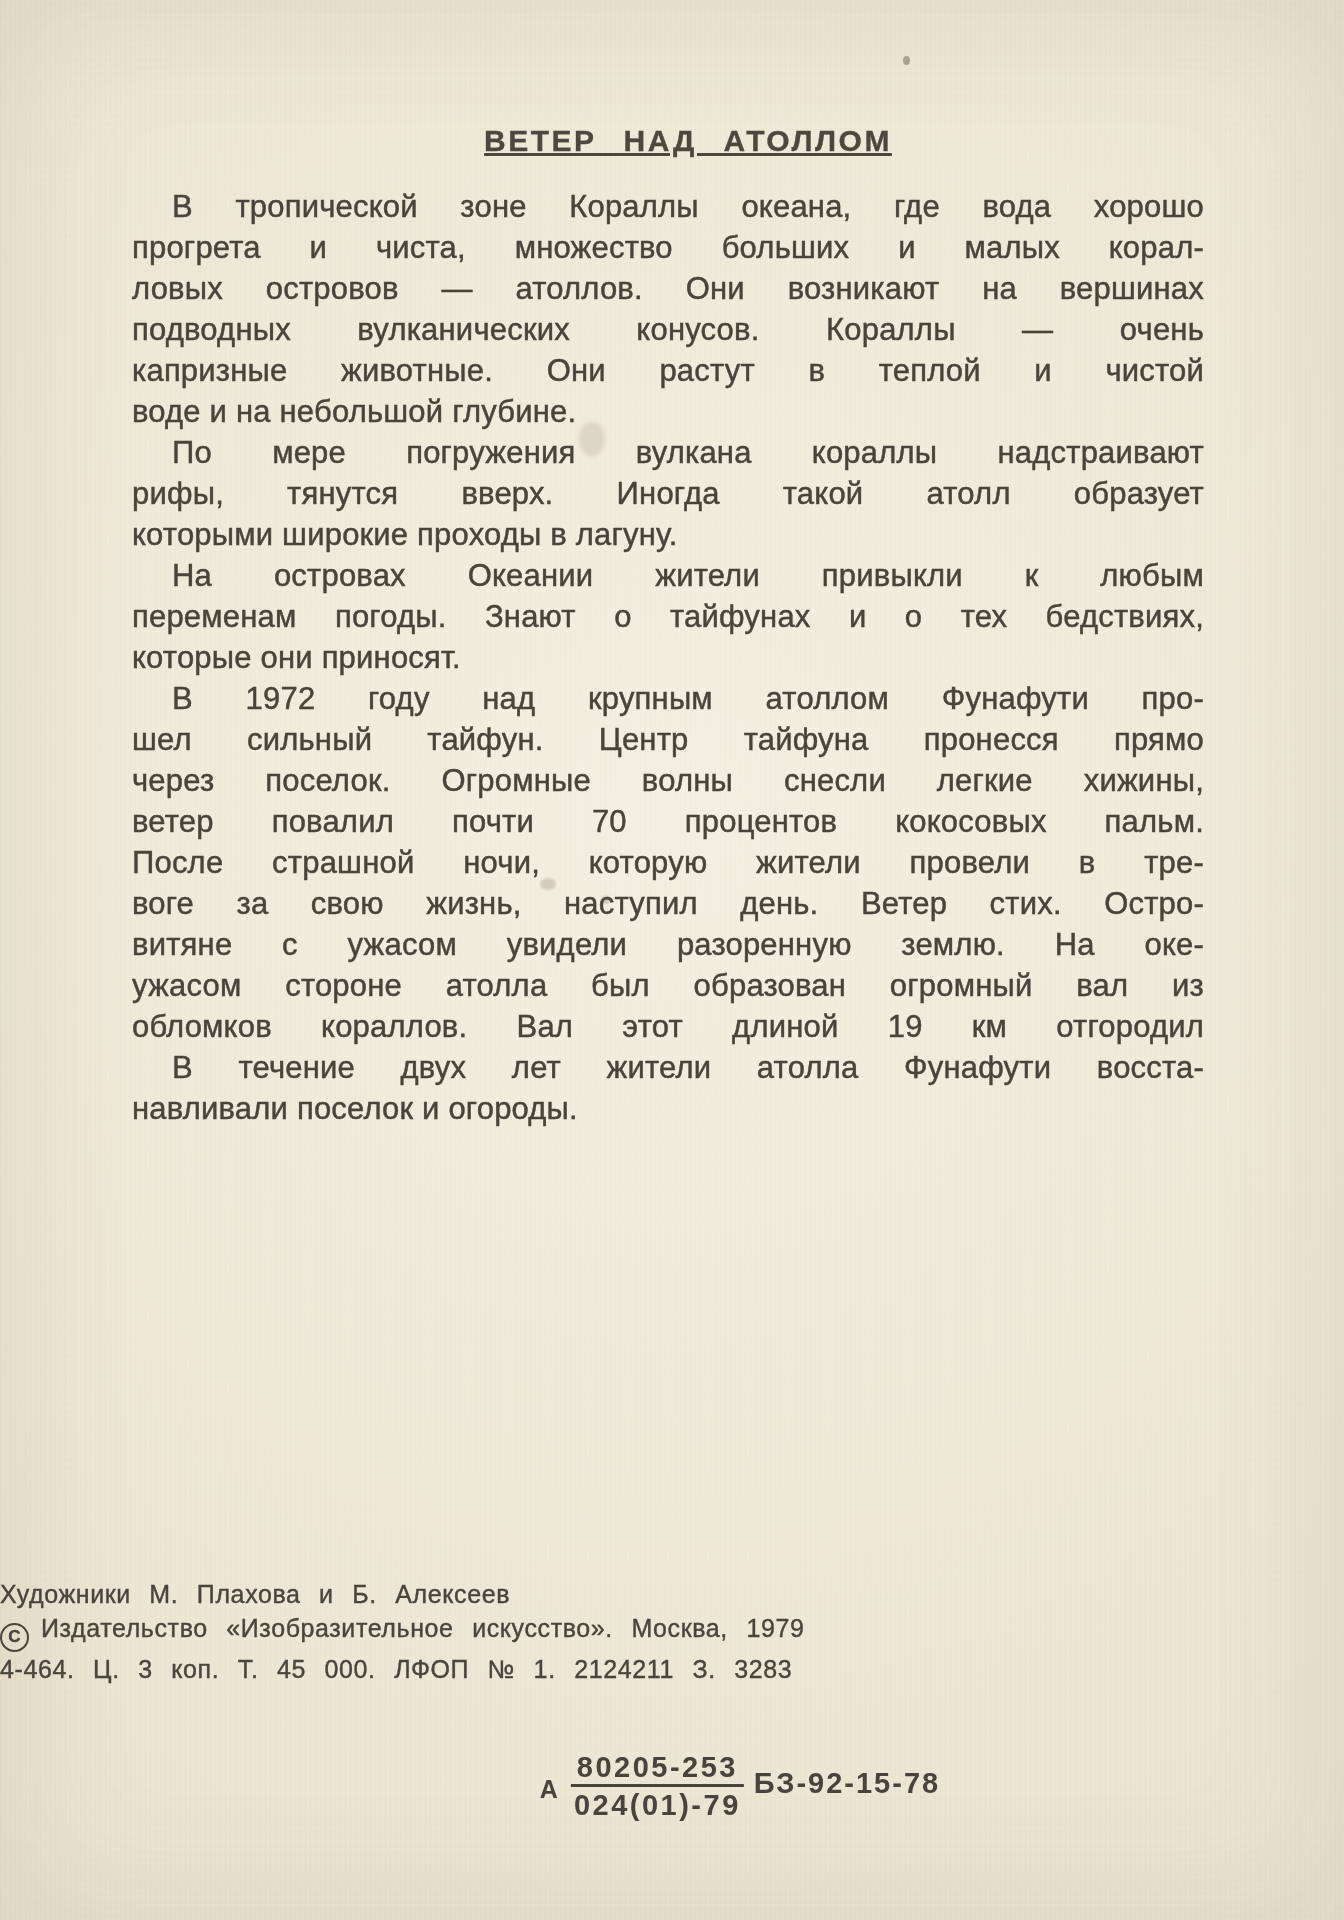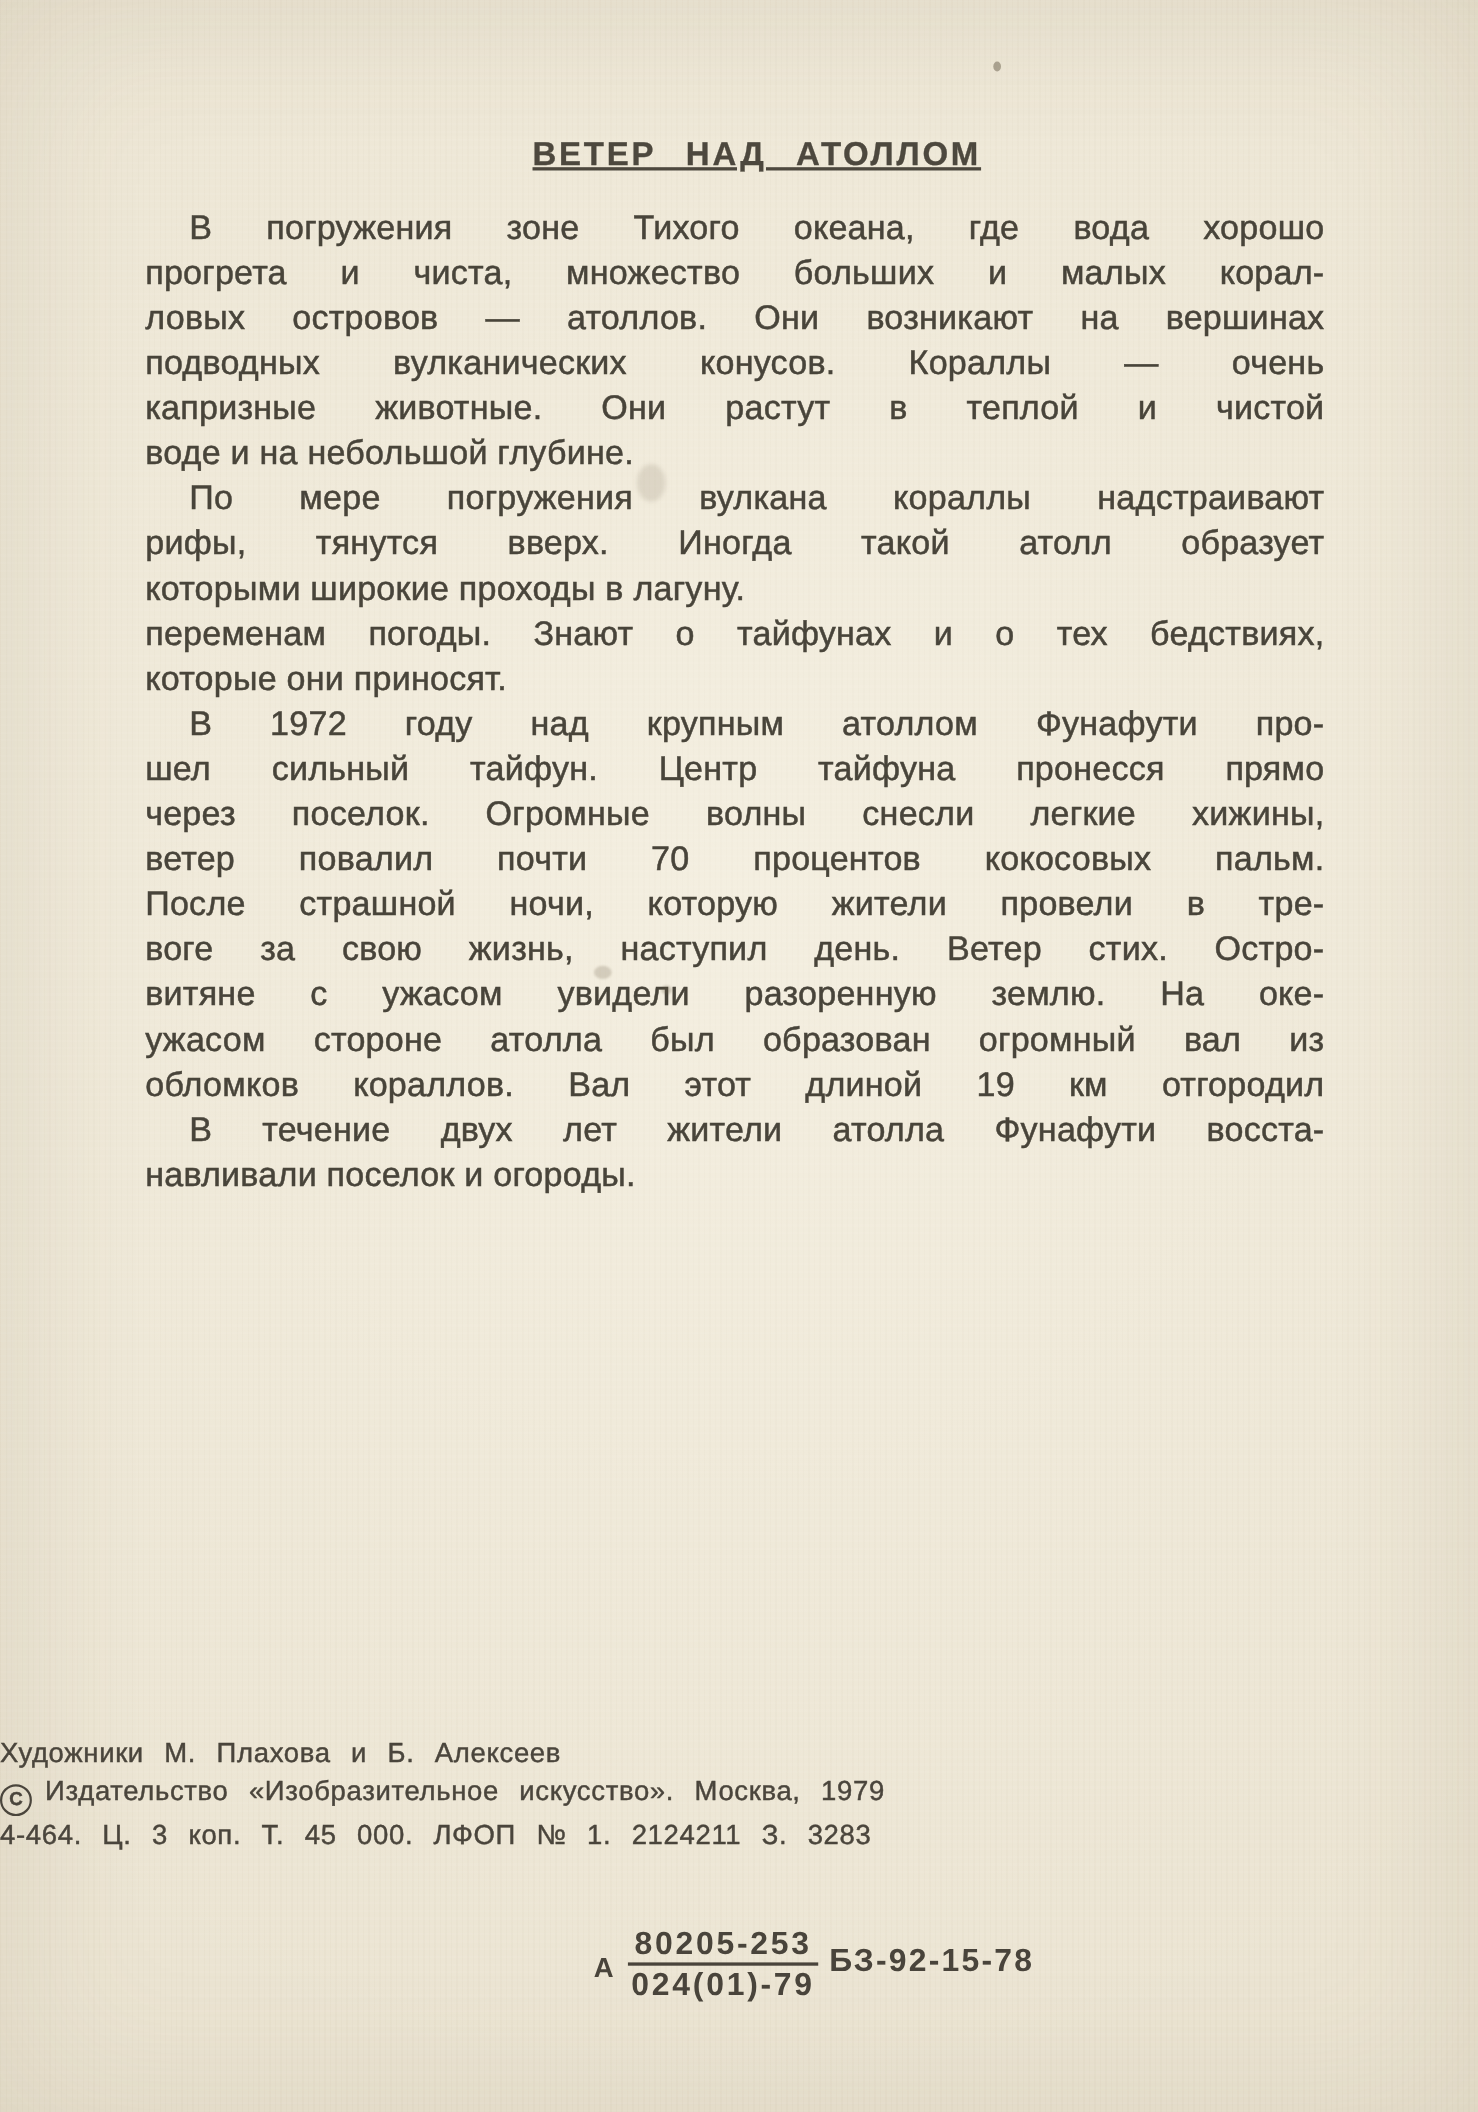--- a/index.html
+++ b/index.html
@@ -140,33 +140,34 @@
 </head>
 <body>
 
 <div class="page">
 
   <h1 class="title">ВЕТЕР НАД АТОЛЛОМ</h1>
 
   <div class="article">
 
   <div class="paragraph">
-        <div class="line first">В погружения зоне Тихого океана, где вода хорошо</div>
+        <div class="line first">В тропической зоне Кораллы океана, где вода хорошо</div>
         <div class="line">прогрета и чиста, множество больших и малых корал-</div>
         <div class="line">ловых островов — атоллов. Они возникают на вершинах</div>
         <div class="line">подводных вулканических конусов. Кораллы — очень</div>
         <div class="line">капризные животные. Они растут в теплой и чистой</div>
         <div class="line last">воде и на небольшой глубине.</div>
       </div>
       <div class="paragraph">
         <div class="line first">По мере погружения вулкана кораллы надстраивают</div>
         <div class="line">рифы, тянутся вверх. Иногда такой атолл образует</div>
         <div class="line last">которыми широкие проходы в лагуну.</div>
       </div>
       <div class="paragraph">
+        <div class="line first">На островах Океании жители привыкли к любым</div>
         <div class="line">переменам погоды. Знают о тайфунах и о тех бедствиях,</div>
         <div class="line last">которые они приносят.</div>
       </div>
       <div class="paragraph">
         <div class="line first">В 1972 году над крупным атоллом Фунафути про-</div>
         <div class="line">шел сильный тайфун. Центр тайфуна пронесся прямо</div>
         <div class="line">через поселок. Огромные волны снесли легкие хижины,</div>
         <div class="line">ветер повалил почти 70 процентов кокосовых пальм.</div>
         <div class="line">После страшной ночи, которую жители провели в тре-</div>
         <div class="line">воге за свою жизнь, наступил день. Ветер стих. Остро-</div>

